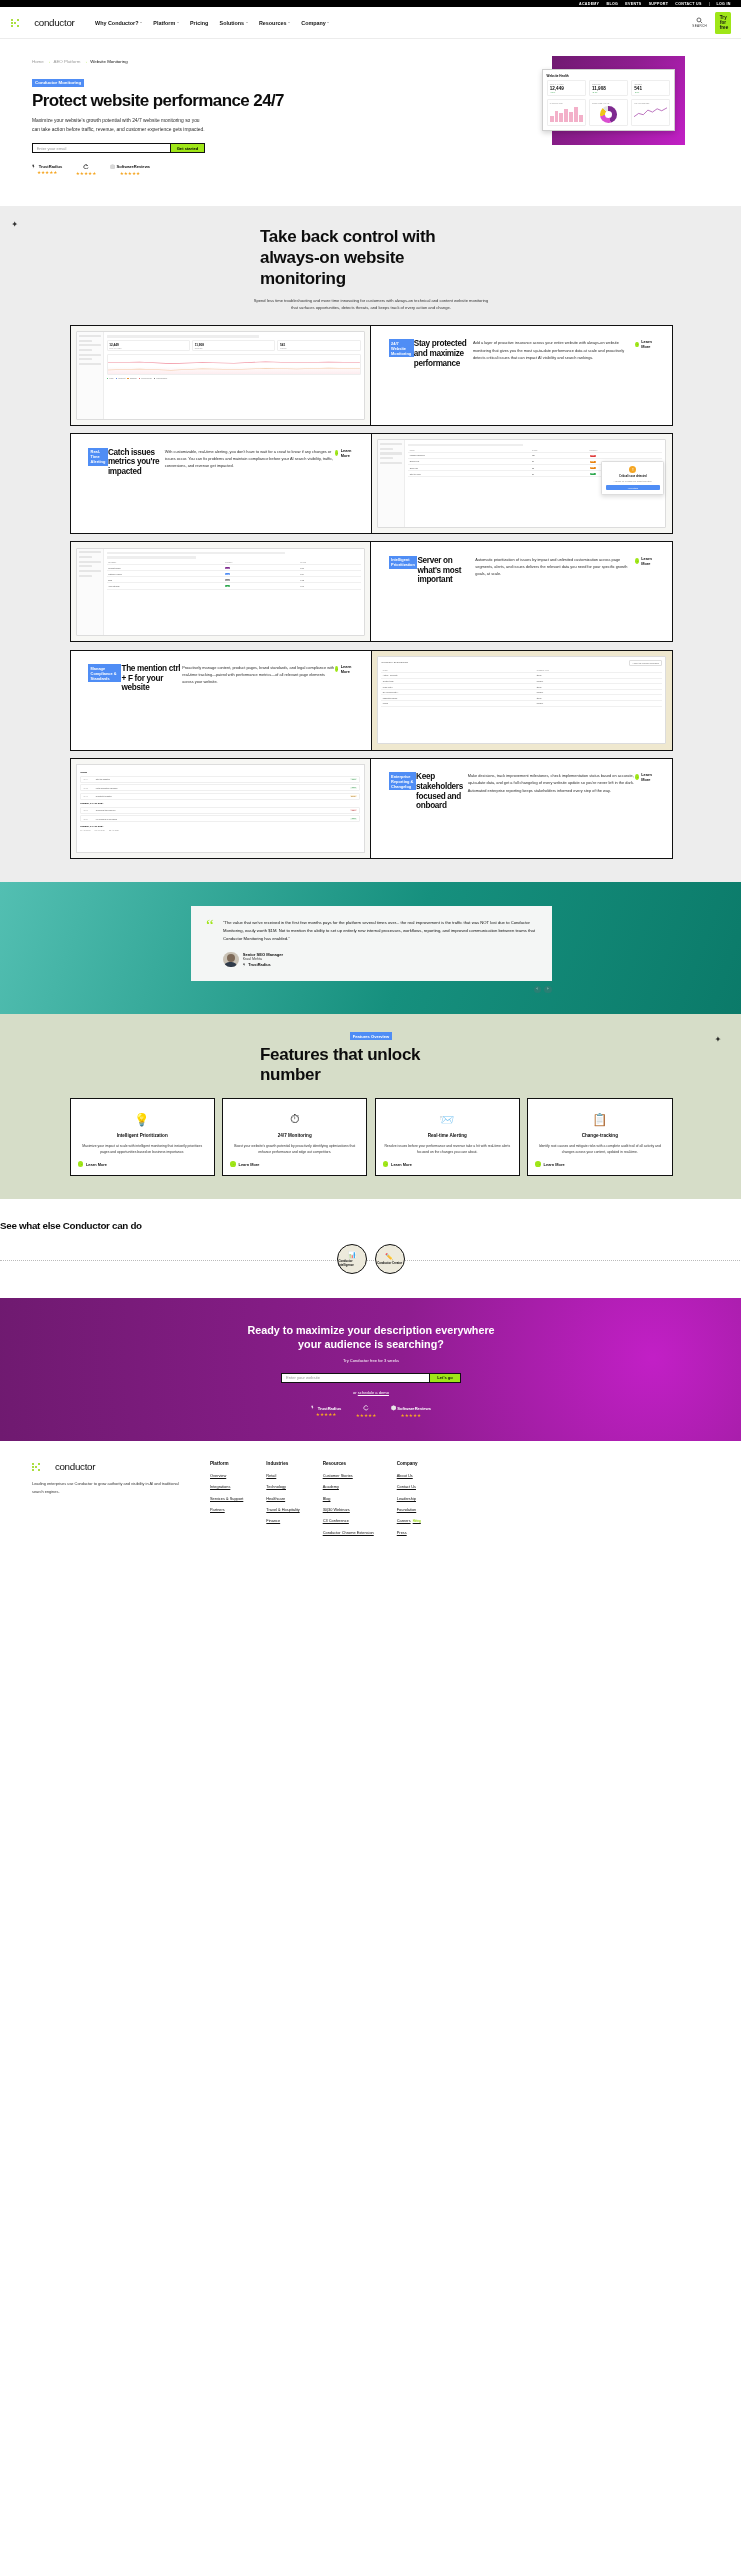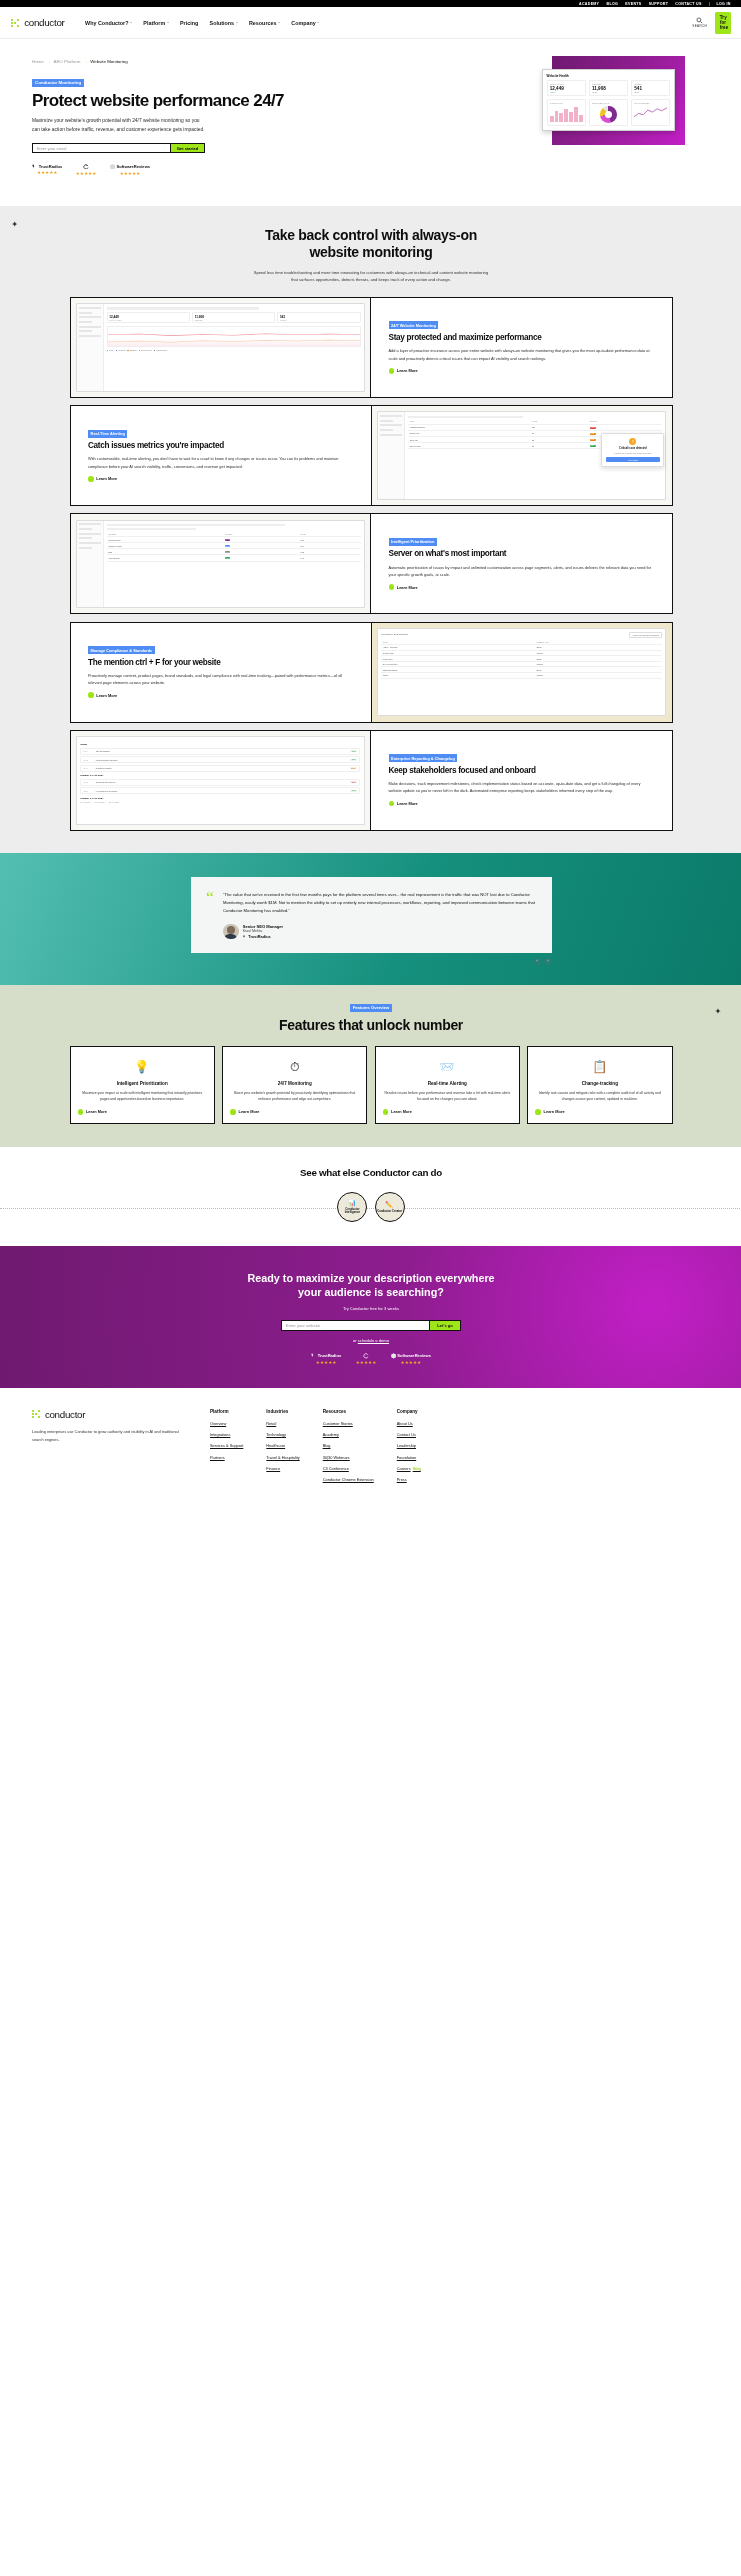--- a/index.html
+++ b/index.html
@@ -7,21 +7,21 @@
   body{font-family:"Liberation Sans",sans-serif;background:#fff;color:#0d0d0d;-webkit-font-smoothing:antialiased}
   .wrap{width:742px;margin:0 auto;position:relative}
 
   
   .utilbar{background:#000;height:7.2px;display:flex;align-items:center;justify-content:flex-end;padding:0 11.3px;overflow:hidden}
   .utilbar a{color:#fff;font-size:3.6px;letter-spacing:0.3px;text-transform:uppercase;text-decoration:none;margin-left:7.2px;white-space:nowrap;font-weight:700}
   .util-div{width:0.5px;height:4.1px;background:#555;margin-left:7.2px}
 
   
   .nav{height:32px;display:flex;align-items:center;padding:0 11.3px;border-bottom:0.5px solid #ececec;background:#fff}
-  .logo{display:flex;align-items:center;gap:5px}
+  .logo{display:flex;align-items:center;gap:15px}
   .logo-dots{display:grid;grid-template-columns:repeat(3,2.1px);grid-template-rows:repeat(3,2.1px);gap:0.8px}
   .logo-dots i{display:block;width:2.1px;height:2.1px;border-radius:50%;background:#8fd400}
   .logo-dots i.off{background:transparent}
   .logo-word{font-size:9.8px;letter-spacing:-0.3px;color:#111}
   .navlinks{display:flex;align-items:center;gap:11.3px;margin-left:20.6px}
   .navlinks .nl{font-size:5.4px;font-weight:700;color:#141414;display:flex;align-items:center;gap:1.5px;cursor:pointer;white-space:nowrap}
   .caret{width:0;height:0;border-left:1.5px solid transparent;border-right:1.5px solid transparent;border-top:1.8px solid #8a8a8a}
   .nav-right{margin-left:auto;display:flex;align-items:center;gap:8.2px}
   .searchbtn{display:flex;flex-direction:column;align-items:center;gap:0.5px;cursor:pointer}
   .searchbtn svg{width:6.7px;height:6.7px}
@@ -58,29 +58,29 @@
   .mini{flex:1;border:0.5px solid #eee;border-radius:1px;padding:2.1px;height:27px;position:relative;overflow:hidden}
   .mini .lbl{font-size:1.9px;color:#999;text-transform:uppercase}
   .bars{display:flex;align-items:flex-end;gap:1px;height:15.5px;margin-top:2.1px}
   .bars i{flex:1;background:#f3b0c9;display:block}
   .donut{width:16.5px;height:16.5px;border-radius:50%;margin:2.1px auto 0;background:conic-gradient(#7e2a8f 0 45%,#d94fd0 45% 72%,#f0c419 72% 88%,#e4e4e4 88% 100%);position:relative}
   .donut::after{content:"";position:absolute;inset:4.6px;background:#fff;border-radius:50%}
 
   
   .sec-grey{background:#ededed;padding:21.6px 0 15.5px;position:relative}
   .sparkle{position:absolute;color:#111;font-size:8.2px;opacity:.85}
-  h2.sec-title{font-size:14px;line-height:1.22;letter-spacing:-0.3px;font-weight:700;text-align:center;max-width:222px;margin:0 auto 7.2px}
+  h2.sec-title{font-size:17px;line-height:1.22;letter-spacing:-0.3px;font-weight:700;text-align:left;max-width:222px;margin:0 auto 7.2px}
   .sec-sub{font-size:4.1px;line-height:1.85;color:#333;text-align:center;max-width:242px;margin:0 auto 13.4px}
 
   
   .frow{width:603px;margin:0 auto 7.2px;border:0.6px solid #111;background:#fff;display:flex;min-height:101px}
   .frow.rev{flex-direction:row-reverse}
   .fmedia{width:50%;background:#f7f7f4;border-right:0.6px solid #111;position:relative;overflow:hidden;padding:5.2px}
   .frow.rev .fmedia{border-right:none;border-left:0.6px solid #111}
-  .fbody{width:50%;padding:13.4px 17.5px;display:flex;flex-direction:column;justify-content:center}
+  .fbody{width:50%;padding:13.4px 17.5px;display:flex;flex-direction:row;justify-content:center}
   .ftag{display:inline-block;background:#4f8df5;color:#fff;font-size:3.9px;font-weight:700;padding:1.5px 2.6px;margin-bottom:3.6px;align-self:flex-start}
   .ftitle{font-size:8.2px;line-height:1.18;letter-spacing:-0.3px;font-weight:700;margin-bottom:4.6px}
   .fdesc{font-size:3.9px;line-height:1.85;color:#2c2c2c;margin-bottom:6.2px}
   .learn{display:inline-flex;align-items:center;gap:2.6px;font-size:3.9px;font-weight:700;color:#111;text-decoration:none;align-self:flex-start}
   .learn .dot{width:5.7px;height:5.7px;border-radius:50%;background:#9fe618;display:flex;align-items:center;justify-content:center;font-size:3.1px}
 
   
   .app{background:#fff;border:0.5px solid #dcdcdc;border-radius:1px;height:100%;display:flex;font-size:2.1px;overflow:hidden}
   .app-side{width:27px;border-right:0.5px solid #ededed;padding:2.6px 2.1px;background:#fbfbfb}
   .app-side .si{height:2.1px;background:#e6e6e6;border-radius:0.5px;margin-bottom:2.6px}
@@ -132,21 +132,21 @@
   
   .sage{background:#d6ddc8;padding:18.5px 0 23px;position:relative}
   .ftag-center{display:block;background:#4f8df5;color:#fff;font-size:4.1px;font-weight:700;padding:1.5px 3.1px;width:max-content;margin:0 auto 4.6px}
   .fgrid{width:603px;margin:12.4px auto 0;display:grid;grid-template-columns:repeat(4,1fr);gap:7.2px}
   .fcard{background:#fff;border:0.6px solid #111;padding:9.3px 7.2px 8.2px;text-align:center;display:flex;flex-direction:column;align-items:center}
   .fcard .ficon{height:20.6px;display:flex;align-items:center;justify-content:center;margin-bottom:4.1px}
   .fcard h3{font-size:4.6px;font-weight:700;line-height:1.3;margin-bottom:3.1px}
   .fcard p{font-size:3.4px;line-height:1.85;color:#333;margin-bottom:6.2px}
 
   
-  .whatelse{background:#fff;padding:20.6px 0 24px;text-align:center;position:relative}
+  .whatelse{background:#fff;padding:20.6px 0 24px;position:relative}
   .whatelse h2{font-size:9.8px;font-weight:700;letter-spacing:-0.3px;margin-bottom:13.4px}
   .dotrail{position:absolute;left:0;right:0;top:61px;border-top:0.8px dotted #bbb}
   .orbs{display:flex;justify-content:center;gap:7.2px;position:relative}
   .orb{width:30px;height:30px;border-radius:50%;background:#edeadc;border:0.6px solid #111;display:flex;flex-direction:column;align-items:center;justify-content:center;gap:1px;cursor:pointer}
   .orb .oi{font-size:6.7px}
   .orb .ol{font-size:2.8px;font-weight:700;line-height:1.2}
 
   
   .cta{background:radial-gradient(circle at 88% 42%,#c21fc6 0%,#8e1d8f 38%,#6f1a70 100%);padding:25px 0 23px;text-align:center;color:#fff;position:relative;overflow:hidden}
   .cta h2{font-size:10.8px;line-height:1.3;font-weight:700;max-width:268px;margin:0 auto 7.2px}

